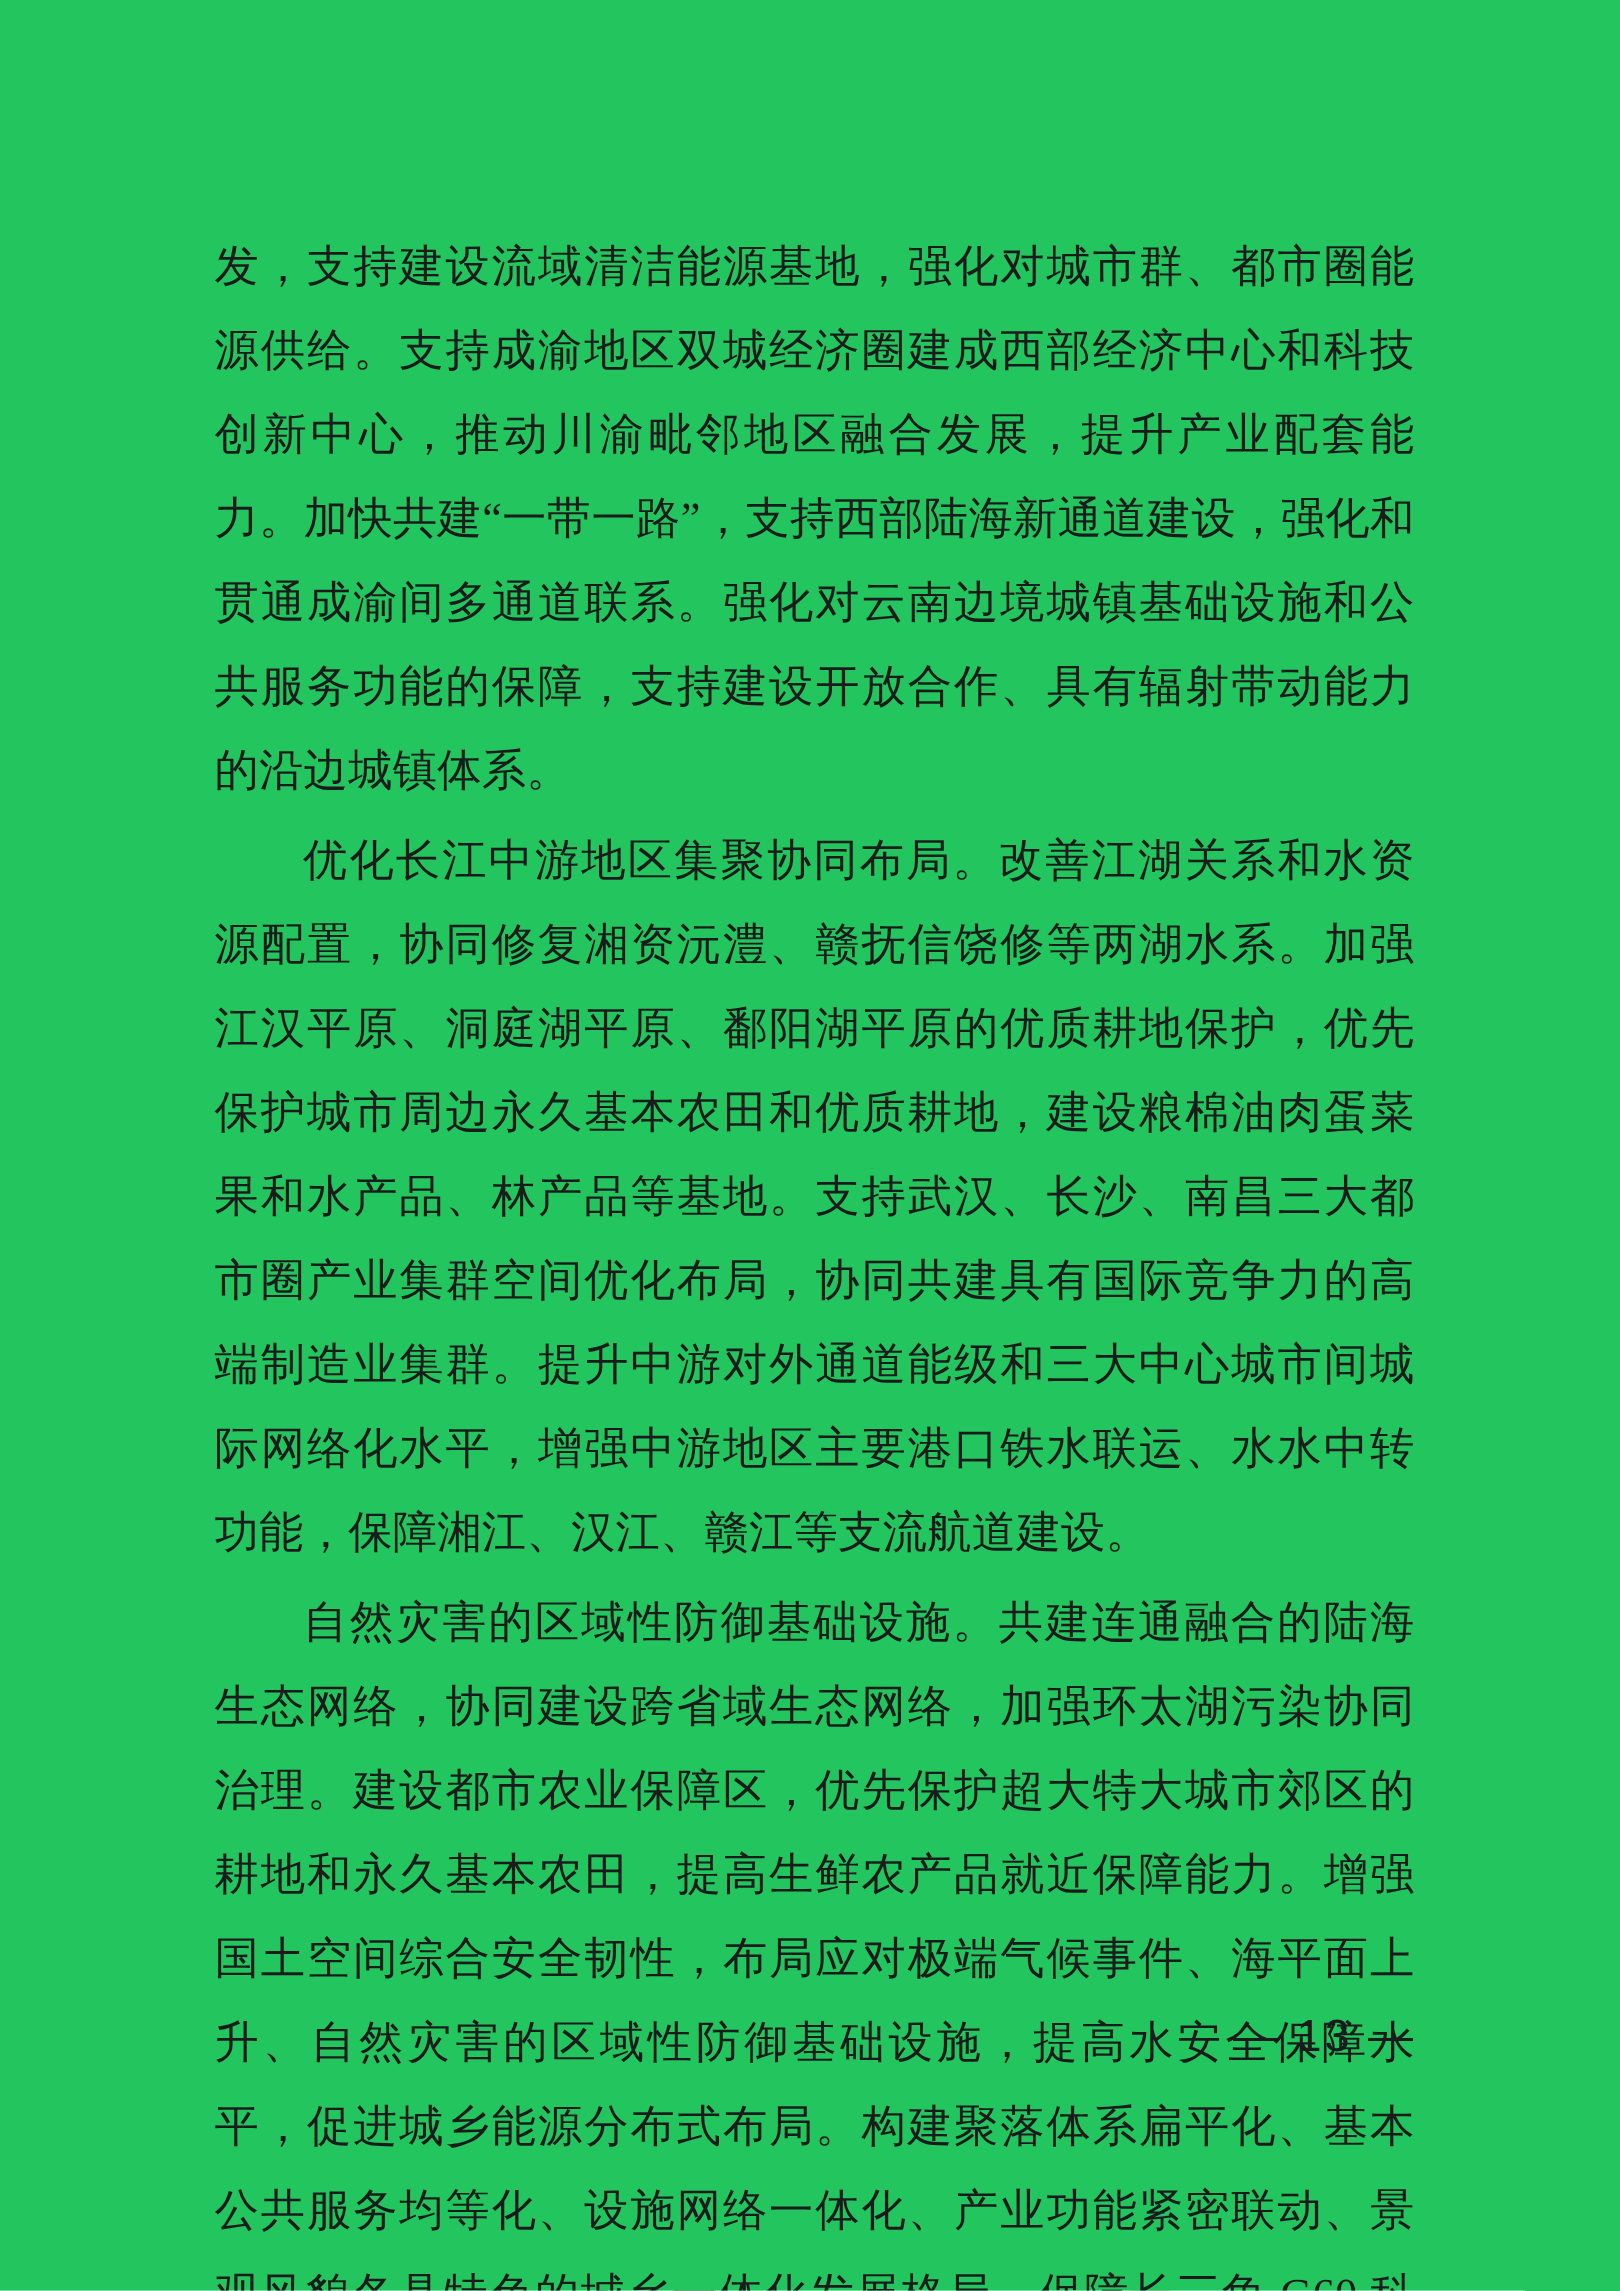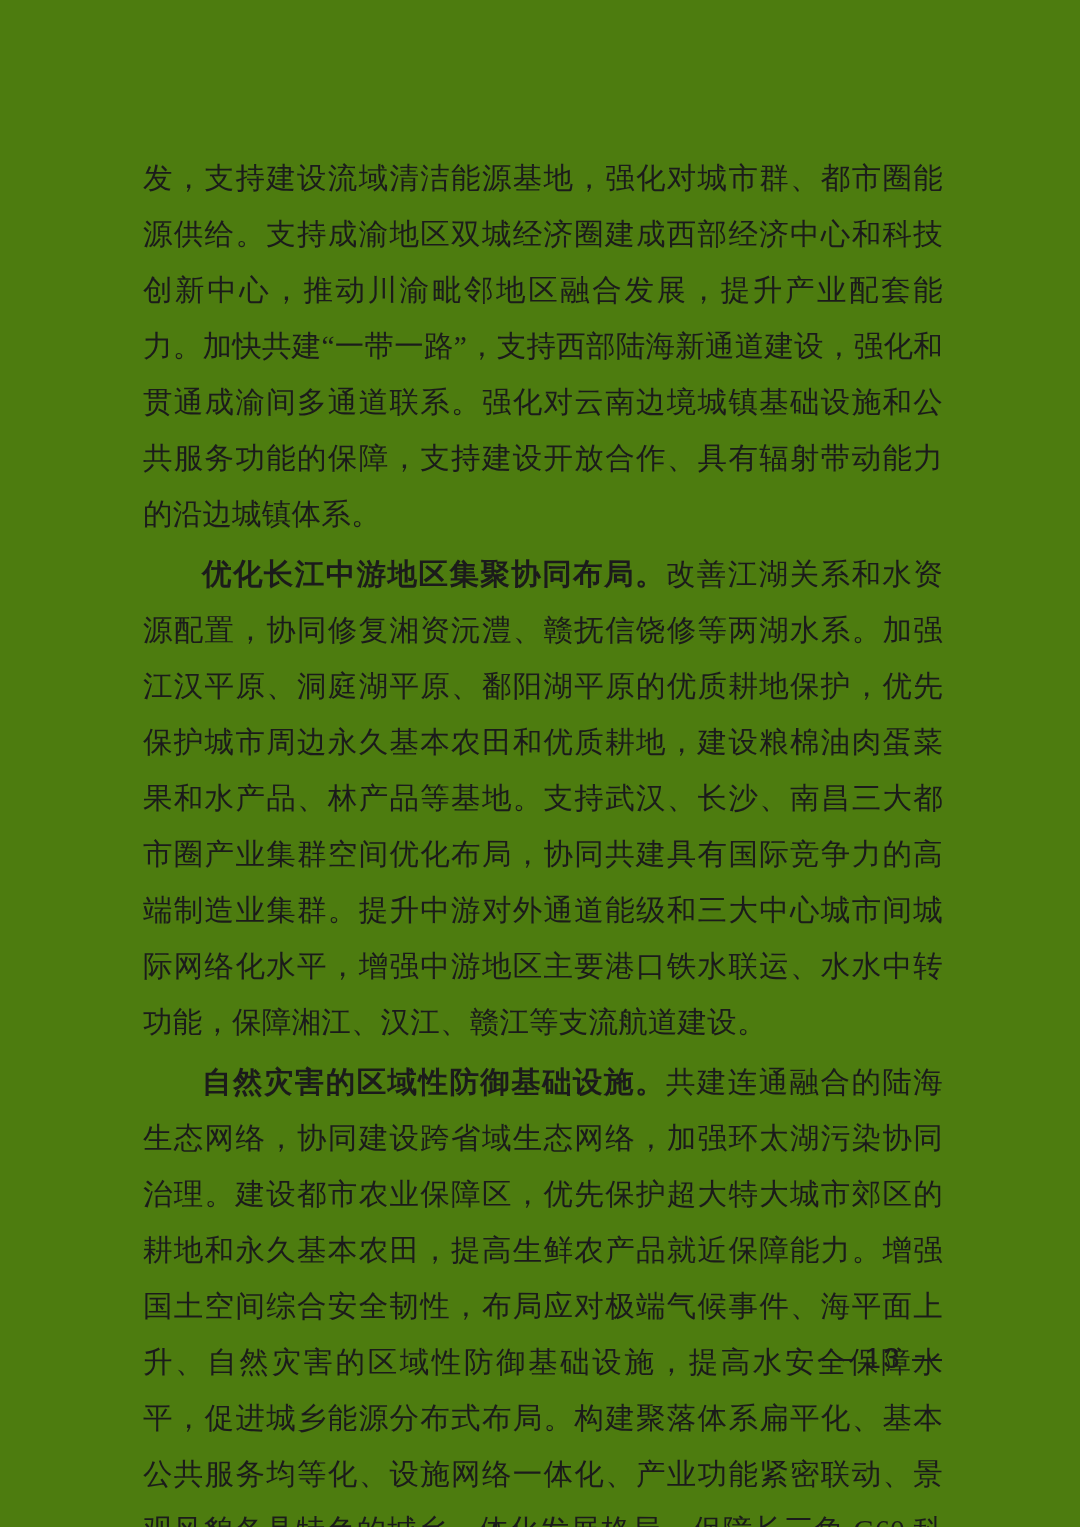--- a/index.html
+++ b/index.html
@@ -11,21 +11,21 @@
     height: 1527px;
     background: #ffffff;
     font-family: "Liberation Serif", "DejaVu Serif", serif;
     color: #1a1a1a;
     overflow: hidden;
   }
   .page {
     position: relative;
     width: 1080px;
     height: 1527px;
-    background: #4d7c0f;
+    background: #22c55e;
     box-sizing: border-box;
   }
   .content {
     position: absolute;
     left: 143px;
     top: 150px;
     width: 800px;
   }
   .para {
     margin: 0 0 4px 0;
@@ -33,21 +33,21 @@
     line-height: 56px;
     text-align: justify;
     text-justify: inter-ideograph;
     letter-spacing: 0.2px;
     color: #1b1b1b;
   }
   .para.indent {
     text-indent: 2em;
   }
   .para .lead {
-    font-weight: 700;
+    font-weight: 400;
   }
   .page-number {
     position: absolute;
     right: 136px;
     top: 1341px;
     font-size: 30px;
     letter-spacing: 2px;
     color: #1b1b1b;
     font-family: Liberation Sans, sans-serif;
   }

